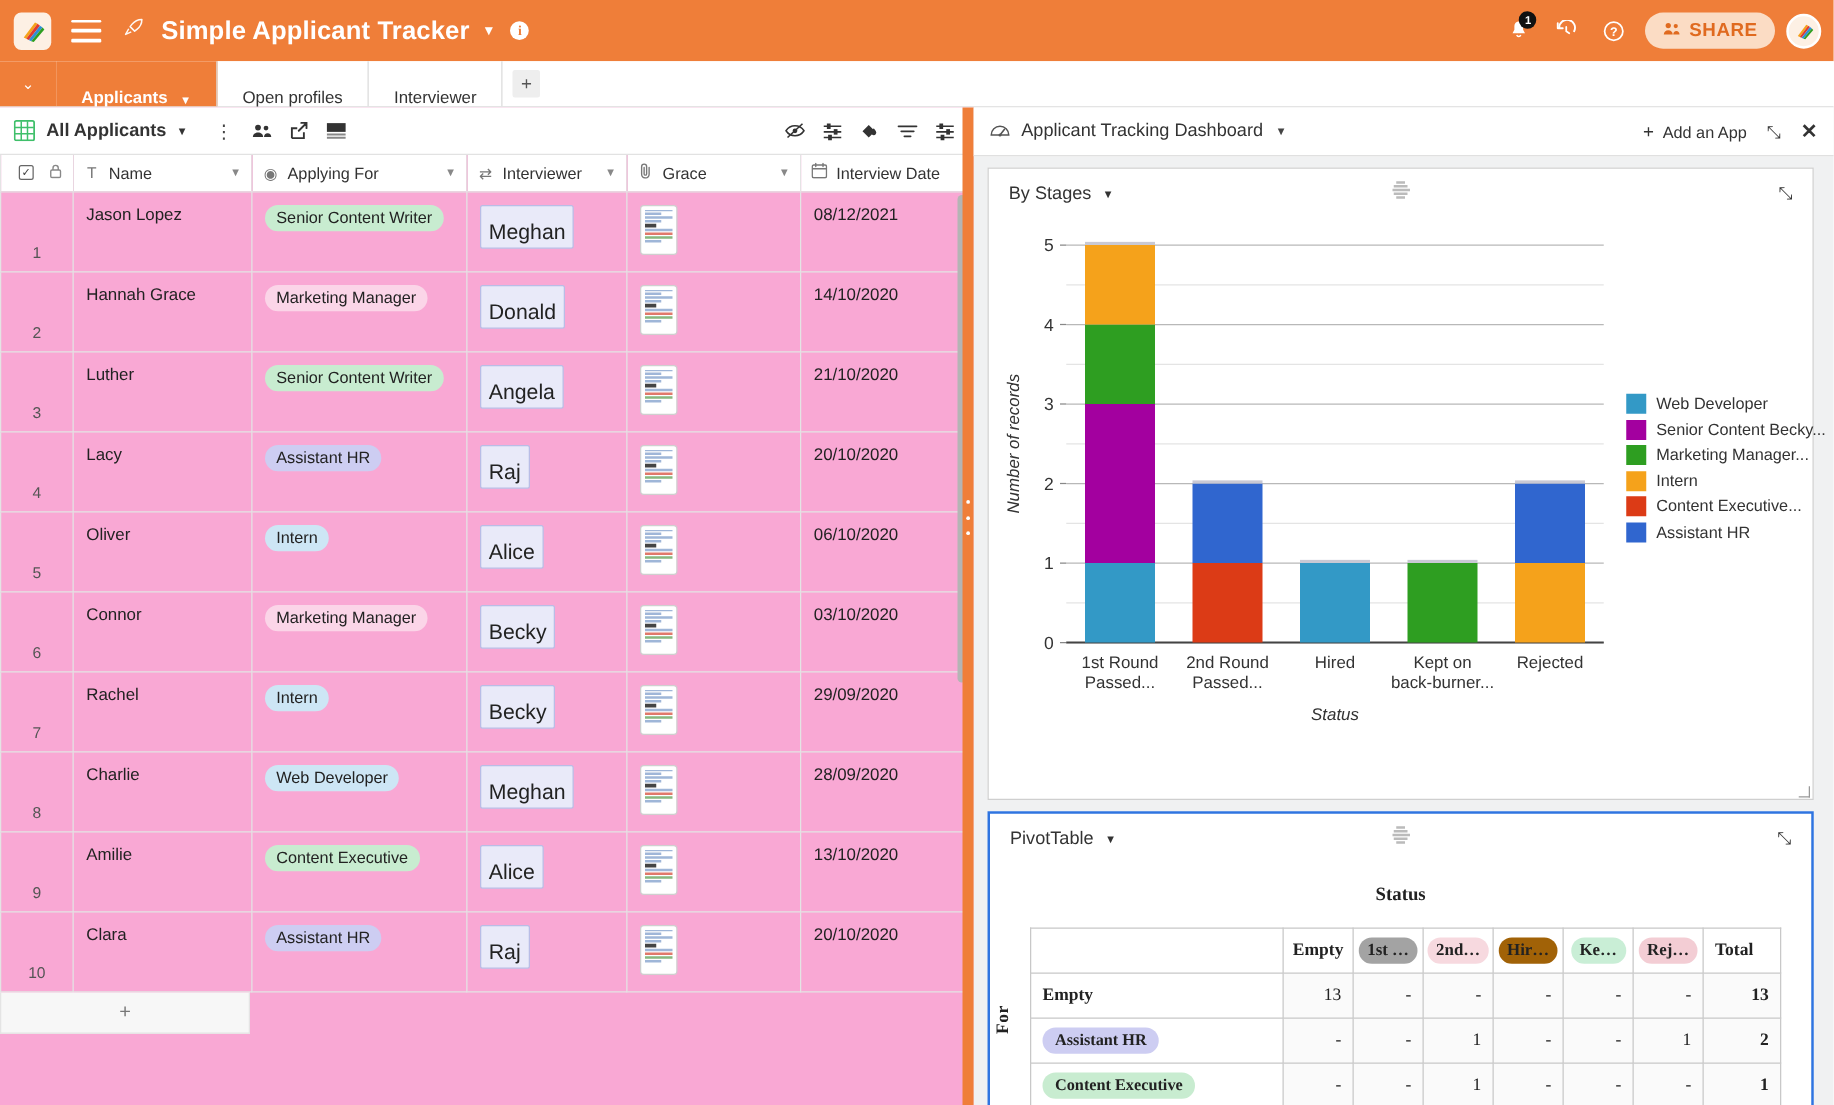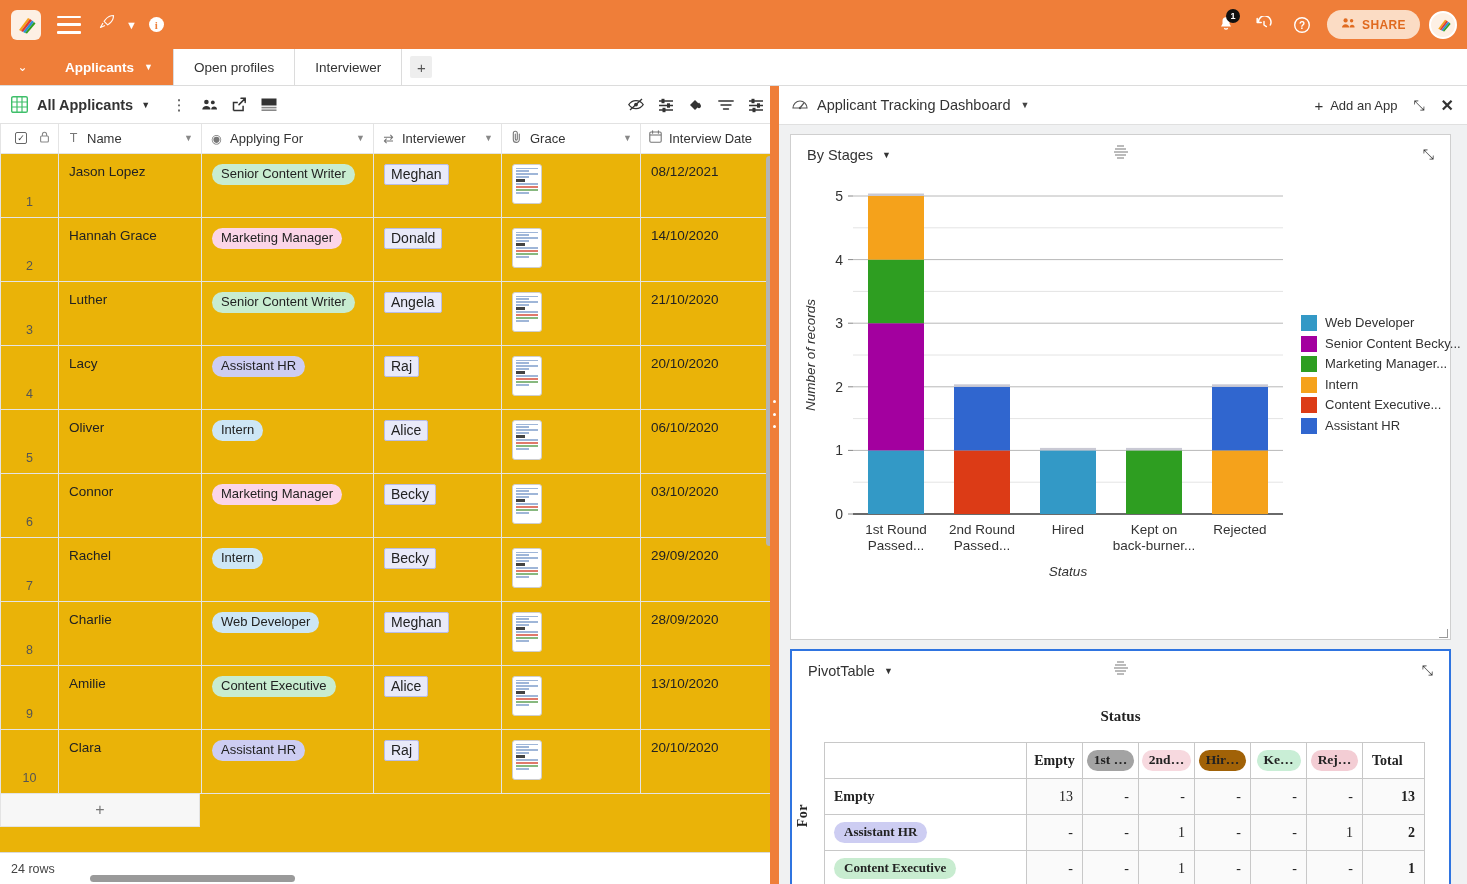--- a/index.html
+++ b/index.html
@@ -41,58 +41,58 @@
   .badge {
     position: absolute; top: 3px; right: 5px;
     background: #111; color: #fff; font-size: 9px; font-weight: bold;
     min-width: 14px; height: 14px; border-radius: 50%;
     display: flex; align-items: center; justify-content: center;
   }
   .share-btn {
     background: #fbdcc4; color: #e06a1f; border-radius: 16px;
     height: 29px; padding: 0 14px; margin-left: 6px;
     display: flex; align-items: center; gap: 6px;
-    font-size: 12px; font-weight: bold; letter-spacing: .4px; cursor: pointer;
+    font-size: 15px; font-weight: bold; letter-spacing: .4px; cursor: pointer;
   }
   .avatar {
     width: 28px; height: 28px; border-radius: 50%; margin-left: 9px;
     background: #fdf0e4; border: 2px solid #fff;
     display:flex; align-items:center; justify-content:center; font-size: 13px;
   }
 
   
   .tabbar {
     position: absolute; top: 49px; left: 0; width: 1467px; height: 37px;
     background: #ffffff; display: flex; align-items: stretch;
     border-bottom: 1px solid #dcdcdc;
   }
   .tab-chevron {
     width: 45px; background: #ef7e39; color: #fff;
     display: flex; align-items: center; justify-content: center; font-size: 12px; cursor:pointer;
   }
   .tab {
-    display: flex; align-items: center; padding: 0 20px; font-size: 13.5px;
+    display: flex; align-items: flex-end; padding: 0 20px; font-size: 13.5px;
     color: #333; border-right: 1px solid #dcdcdc; cursor: pointer; white-space: nowrap;
   }
   .tab.active { background: #ef7e39; color: #fff; font-weight: bold; }
   .tab .tcaret { margin-left: 10px; font-size: 9px; }
   .tab-add {
     display:flex; align-items:center; justify-content:center;
     width: 22px; height: 22px; margin: 7px 0 0 8px; background: #eee;
     color: #555; font-size: 15px; border-radius: 2px; cursor: pointer;
   }
   .tabbar-right { margin-left: auto; display: flex; align-items: stretch; }
   .tb-item {
     display: flex; align-items: center; padding: 0 17px; font-size: 13.5px; color: #333;
     border-left: 1px solid #dcdcdc; cursor: pointer; gap: 6px; white-space: nowrap;
   }
   .tb-item.bold { font-weight: bold; letter-spacing: .3px; }
 
   
-  .leftpane { position: absolute; top: 86px; left: 0; width: 779px; height: 798px; background: #eab308; }
+  .leftpane { position: absolute; top: 86px; left: 0; width: 779px; height: 798px; background: #f9a8d4; }
   .view-toolbar {
     height: 38px; display: flex; align-items: center; padding-left: 10px;
     border-bottom: 1px solid #e2e2e2; background: #fff;
   }
   .grid-ic {
     width: 18px; height: 18px; color: #3fbf6a; font-size: 17px; line-height: 17px;
     display:flex; align-items:center; justify-content:center;
   }
   .view-name { margin-left: 9px; font-size: 14.5px; font-weight: bold; color: #333; }
   .view-caret { margin-left: 8px; font-size: 9px; color: #333; }
@@ -128,21 +128,21 @@
   .col-resume { width: 139px; }
   .col-date { width: 132px; }
   .chk-head { display: flex; align-items: center; gap: 12px; padding-left: 6px; }
   .chkbox { width: 12px; height: 12px; border: 1.3px solid #666; border-radius: 2px;
             display:flex; align-items:center; justify-content:center; font-size: 9px; color:#444; }
   td.rownum { vertical-align: bottom; text-align: center; font-size: 12.5px; color: #555;
               padding-bottom: 8px; }
   td.cell { vertical-align: top; padding: 10px 10px 0 10px; font-size: 13.5px; color: #222; }
   tr.datarow { height: 64px; }
   .tag { display: inline-block; padding: 2px 9px 3px; border-radius: 11px; font-size: 13px; line-height: 1.25; }
-  .pill { display: inline-block; padding: 1px 6px 2px; border-radius: 2px; font-size: 14px;
+  .pill { display: inline-block; padding: 11px 6px 2px; border-radius: 2px; font-size: 17px;
           border: 1px solid #b9bde6; background: #e9eaf9; color: #222; text-align: center; }
   .resume-thumb {
     width: 30px; height: 40px; border: 1px solid #cfcfcf; border-radius: 3px; background: #fff;
     padding: 3px; display: flex; flex-direction: column; gap: 1.4px; overflow: hidden;
   }
   .rt-line { height: 1.5px; background: #9fb6d8; width: 100%; }
   .rt-line.s { width: 58%; }
   .rt-line.d { background: #444; height: 3px; width: 40%; }
   .rt-line.c1 { background: #e0796b; }
   .rt-line.c2 { background: #87b87f; }
@@ -248,20 +248,21 @@
   <div class="hamburger">
       <i></i>
       <i></i>
       <i></i>
     </div>
   <span class="rocket-ic">
     <svg width="18" height="18" viewBox="0 0 18 18">
         <path d="M15.5 2.5c-3 0-6 1.5-8 4l-1.4 1.8 3.6 3.6L11.5 10.5c2.5-2 4-5 4-8zM5 10l-2.5 4.5L7 12.5" stroke="#fff" stroke-width="1.2" fill="none" stroke-linejoin="round"></path>
       </svg>
   </span>
+  <span class="app-title">Simple Applicant Tracker</span>
   <span class="caret-w">▼</span>
   <span class="info-ic">i</span>
 
   <div class="topbar-right">
     <span class="tb-icon">
       <svg width="16" height="17" viewBox="0 0 16 17">
           <path d="M8 1.2a3.5 3.5 0 00-3.5 3.5v3L3 10.5h10L11.5 7.7v-3A3.5 3.5 0 008 1.2z" fill="#fff"></path>
           <path d="M6.4 12a1.7 1.7 0 003.2 0" stroke="#fff" stroke-width="1.2" fill="none"></path>
         </svg>
       <span class="badge">1</span>
@@ -680,24 +681,20 @@
               </div>
             </td>
      <td class="cell">20/10/2020</td>
           </tr>
         </tbody>
     </table>
     <div class="addrow">+</div>
     <div class="vscroll"></div>
   </div>
 
-  <div class="status-bar">
-    <span>24 rows</span>
-    <div class="hscroll"></div>
-  </div>
 </div>
 
 <div class="pane-divider"></div>
 <div class="pane-grip">
     <i></i>
     <i></i>
     <i></i>
   </div>
 
 <div class="rightpane">

